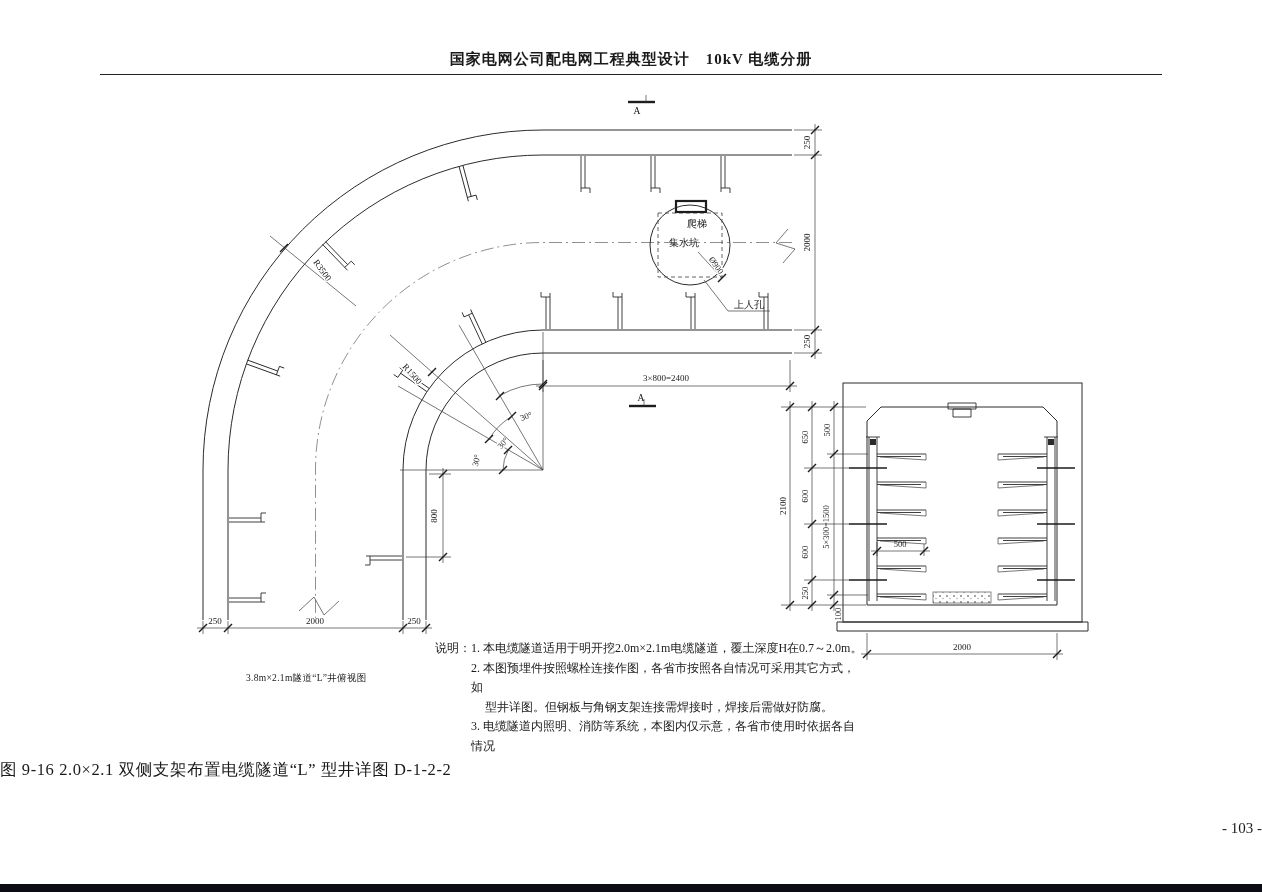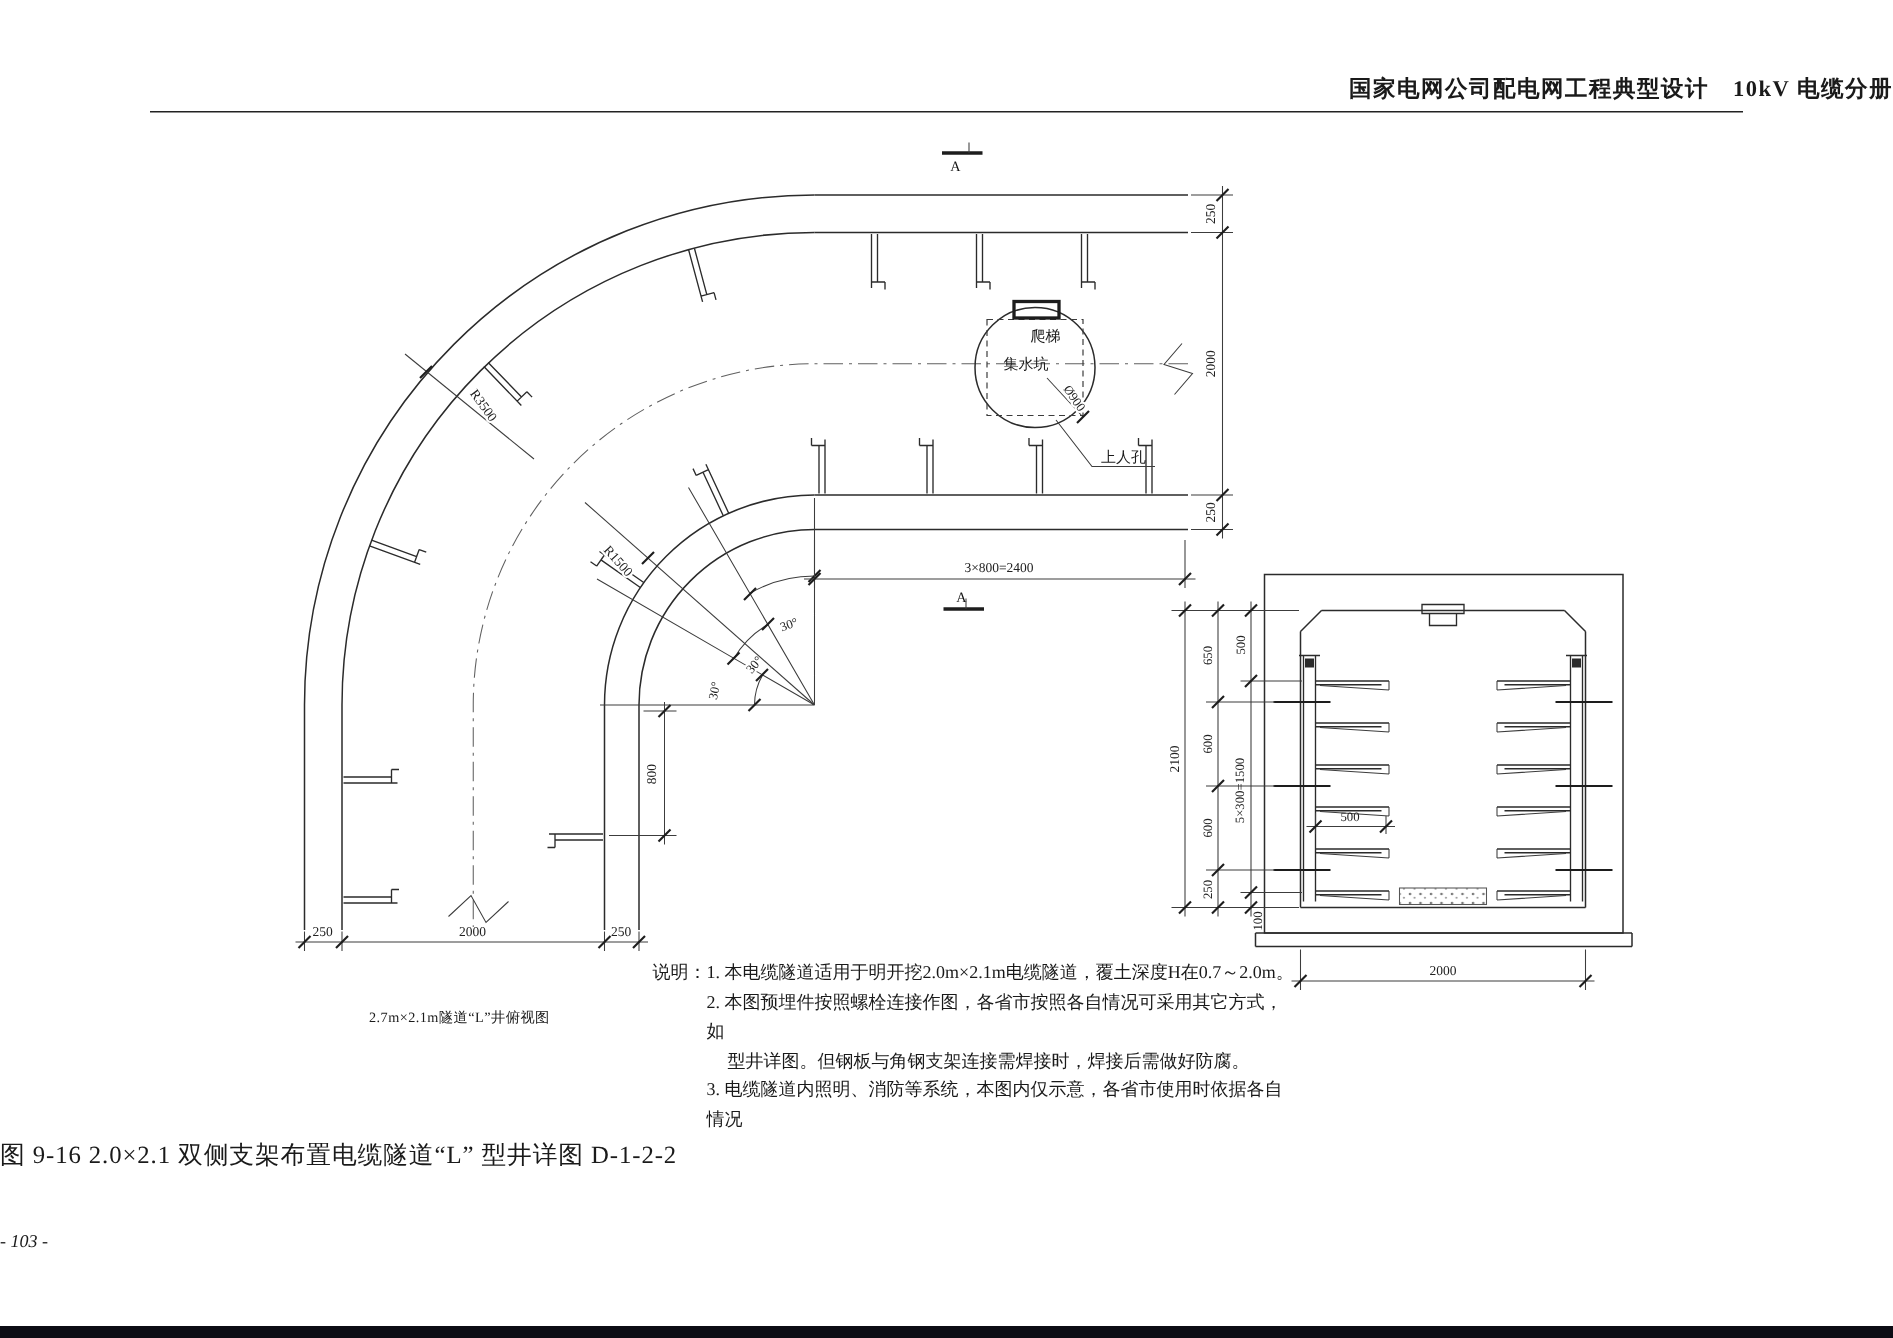--- a/index.html
+++ b/index.html
@@ -1,28 +1,28 @@
 <!DOCTYPE html>
 <html><head>
 <meta charset="utf-8">
 <style>
   html,body{margin:0;padding:0;background:#e8e8e8;}
   .page{position:relative;width:1262px;height:892px;background:#ffffff;overflow:hidden;
         font-family:"Liberation Serif","DejaVu Serif",serif;color:#1a1a1a;}
-  .header-title{position:absolute;top:50px;left:0;width:100%;text-align:right;
+  .header-title{position:absolute;top:50px;left:0;width:100%;text-align:center;
         font-size:15px;font-weight:600;letter-spacing:1px;}
   .header-rule{position:absolute;top:74px;left:100px;width:1062px;border-top:1.6px solid #222;}
   .drawing-svg{position:absolute;top:0;left:0;}
   .notes{position:absolute;left:435px;top:627px;width:430px;font-size:12px;line-height:19.5px;margin-top:12px;}
   .notes-line.item{padding-left:36px;}
   .notes-line.cont{padding-left:50px;}
   .plan-caption{position:absolute;left:246px;top:672px;font-size:9.5px;letter-spacing:0.3px;}
   .fig-caption{position:absolute;top:759px;left:0;width:100%;text-align:left;
         font-size:16.5px;letter-spacing:0.6px;}
-  .page-number{position:absolute;top:820px;left:0;width:100%;text-align:left;font-size:12px;font-style:italic;}
+  .page-number{position:absolute;top:820px;left:0;width:100%;text-align:right;font-size:15px;}
   .bottom-bar{position:absolute;bottom:0;left:0;width:100%;height:8px;background:#0c0c14;}
   
   .w{stroke:#2b2b2b;stroke-width:1;fill:none;}
   .b{stroke:#2b2b2b;stroke-width:0.9;fill:none;}
   .t{stroke:#3c3c3c;stroke-width:0.7;fill:none;}
   .d{stroke:#3c3c3c;stroke-width:0.7;fill:none;}
   .cl{stroke:#606060;stroke-width:0.7;fill:none;stroke-dasharray:13 4 2 4;}
   .dash{stroke:#3c3c3c;stroke-width:0.8;fill:none;stroke-dasharray:4 3;}
   .tk{stroke:#1d1d1d;stroke-width:1.4;fill:none;}
   .hv{stroke:#1d1d1d;stroke-width:2.4;fill:none;}
@@ -252,21 +252,21 @@
 
       <g>
         <path class="d" d="M867,633 V660 M1057,633 V660 M861,654 H1063"></path>
         <use href="#tick" class="tk" x="867" y="654"></use>
           <use href="#tick" class="tk" x="1057" y="654"></use>
         <text class="dim" x="962" y="650" text-anchor="middle">2000</text>
       </g>
     </g>
   </svg>
 
-  <div class="plan-caption">2.7m×2.1m隧道“L”井俯视图</div>
+  <div class="plan-caption">3.8m×2.1m隧道“L”井俯视图</div>
 
   <div class="notes">
     <div class="notes-line"><span>说明：</span><span>1. 本电缆隧道适用于明开挖2.0m×2.1m电缆隧道，覆土深度H在0.7～2.0m。</span></div>
     <div class="notes-line item"><span>2. 本图预埋件按照螺栓连接作图，各省市按照各自情况可采用其它方式，如</span></div>
     <div class="notes-line cont"><span>型井详图。但钢板与角钢支架连接需焊接时，焊接后需做好防腐。</span></div>
     <div class="notes-line item"><span>3. 电缆隧道内照明、消防等系统，本图内仅示意，各省市使用时依据各自情况</span></div>
   </div>
 
   <div class="fig-caption">图 9-16  2.0×2.1 双侧支架布置电缆隧道“L” 型井详图 D-1-2-2</div>
   <div class="page-number">- 103 -</div>

